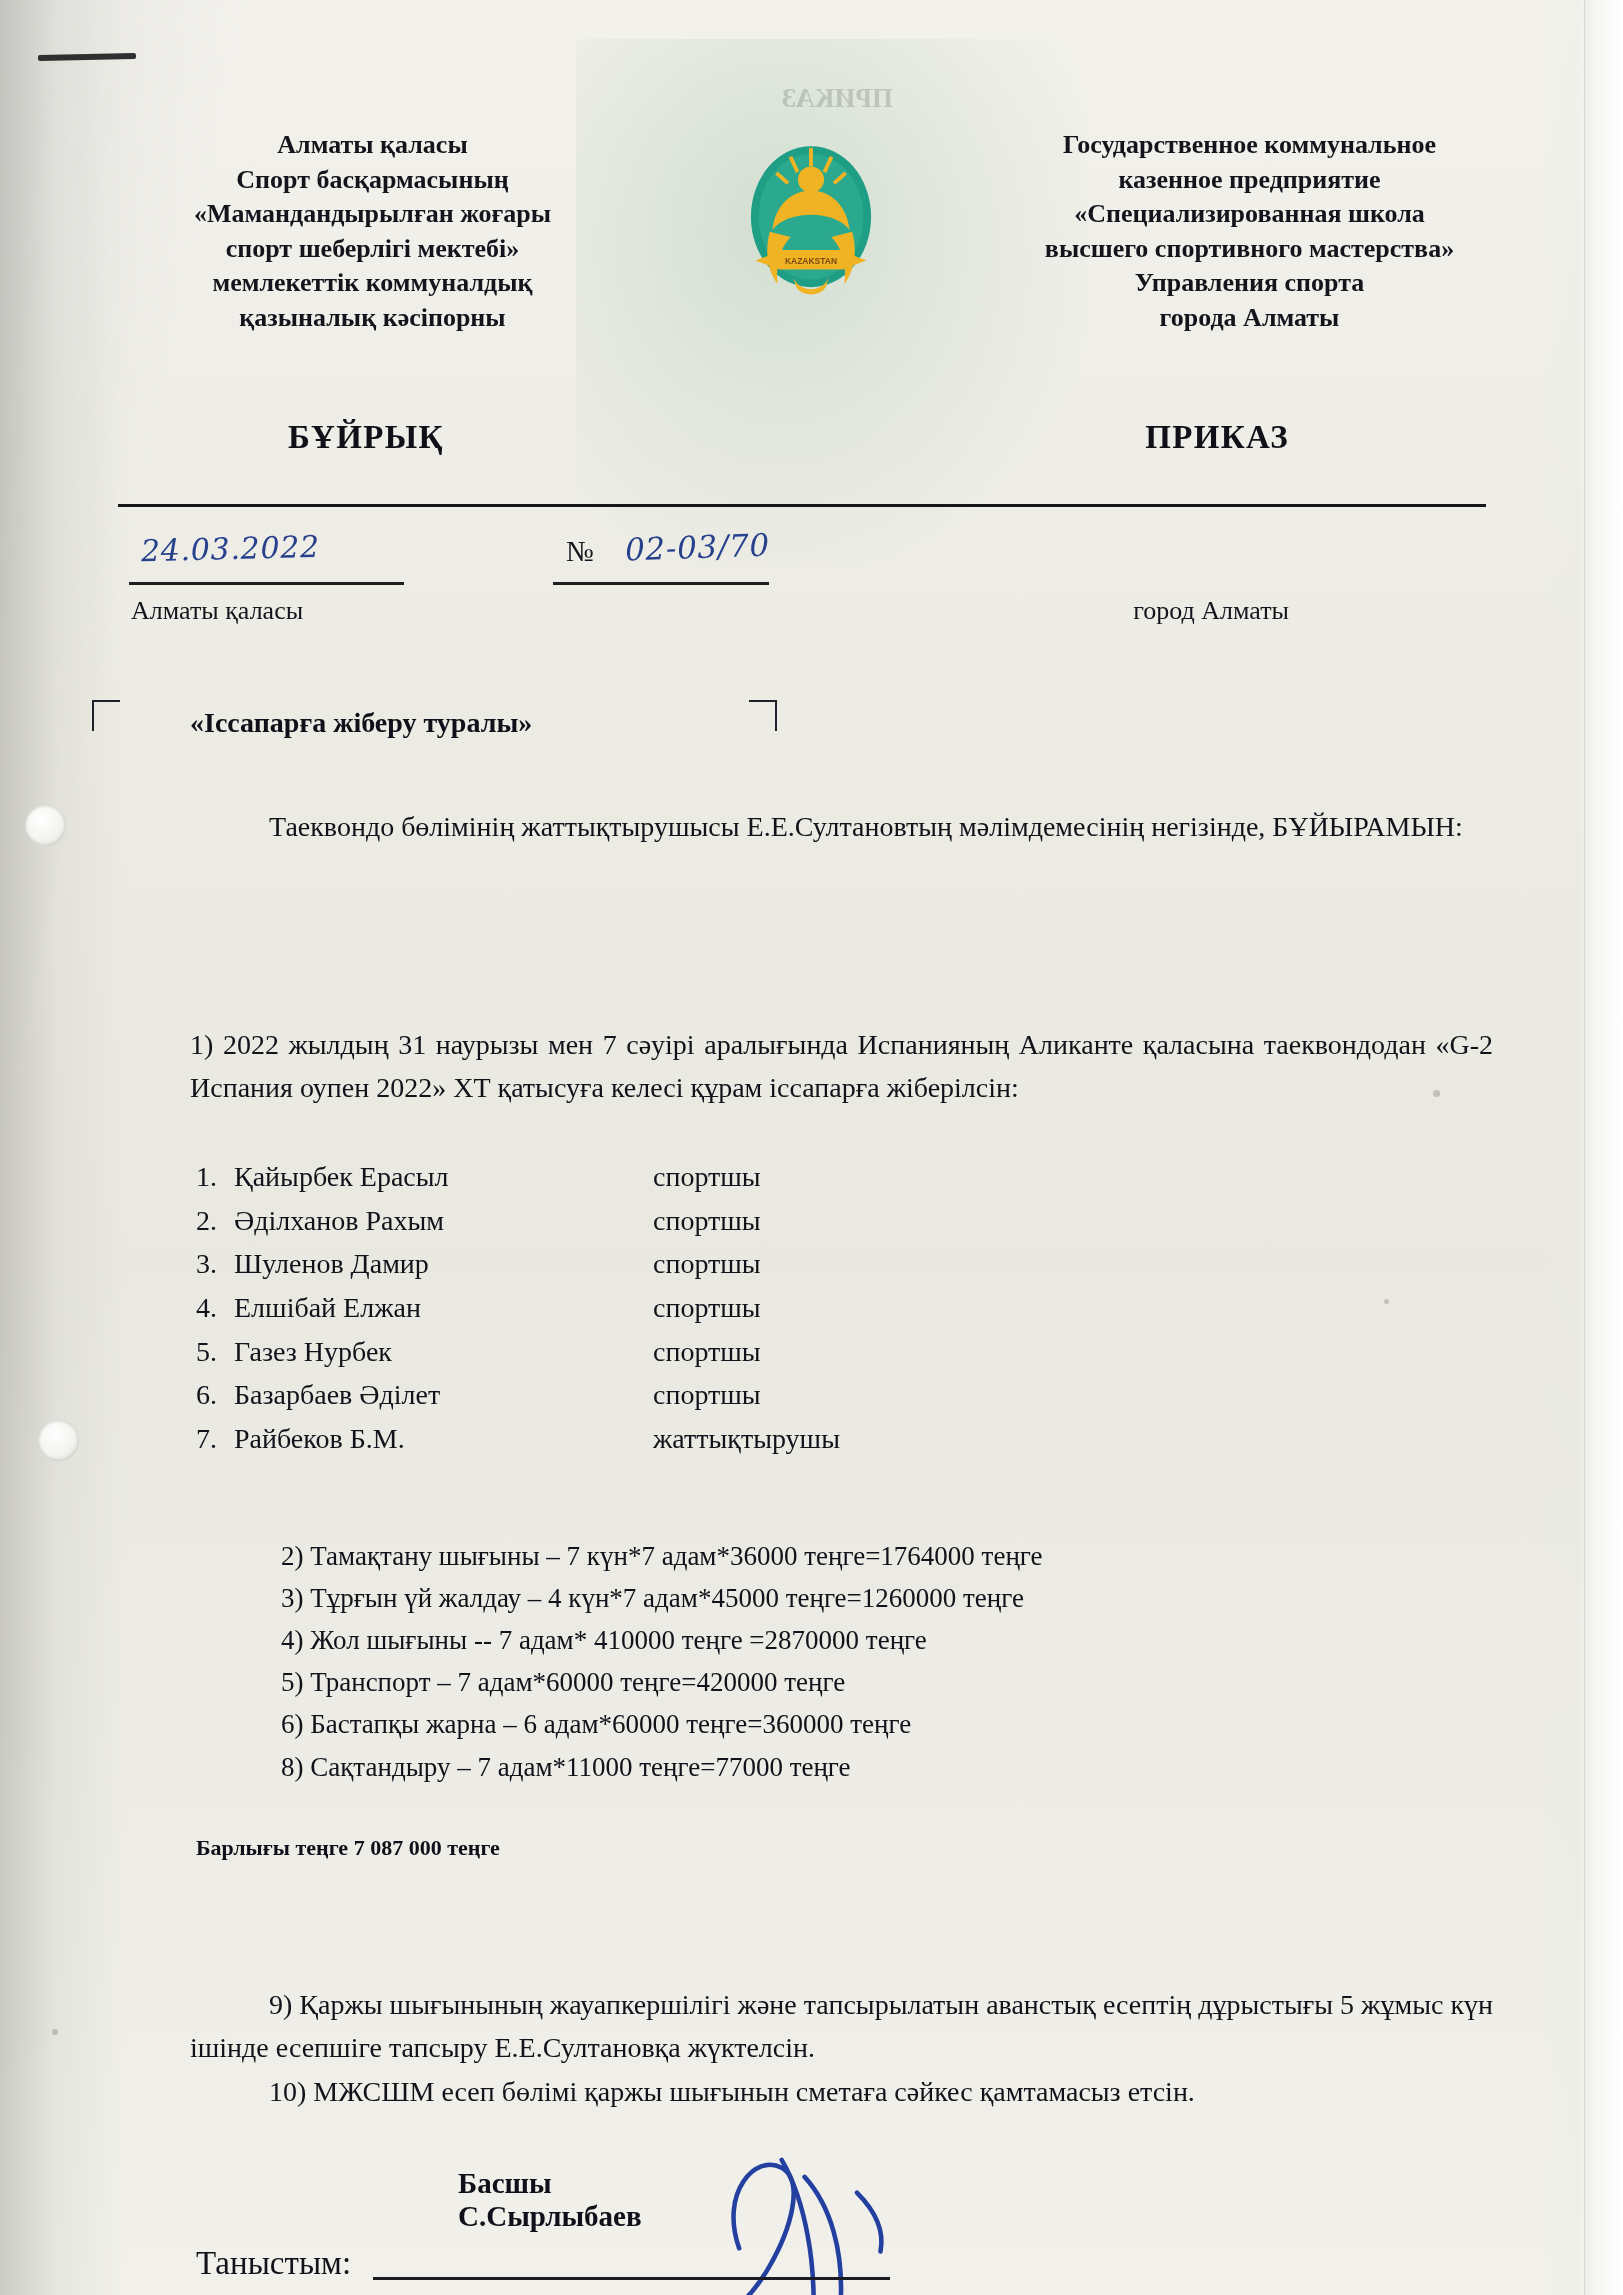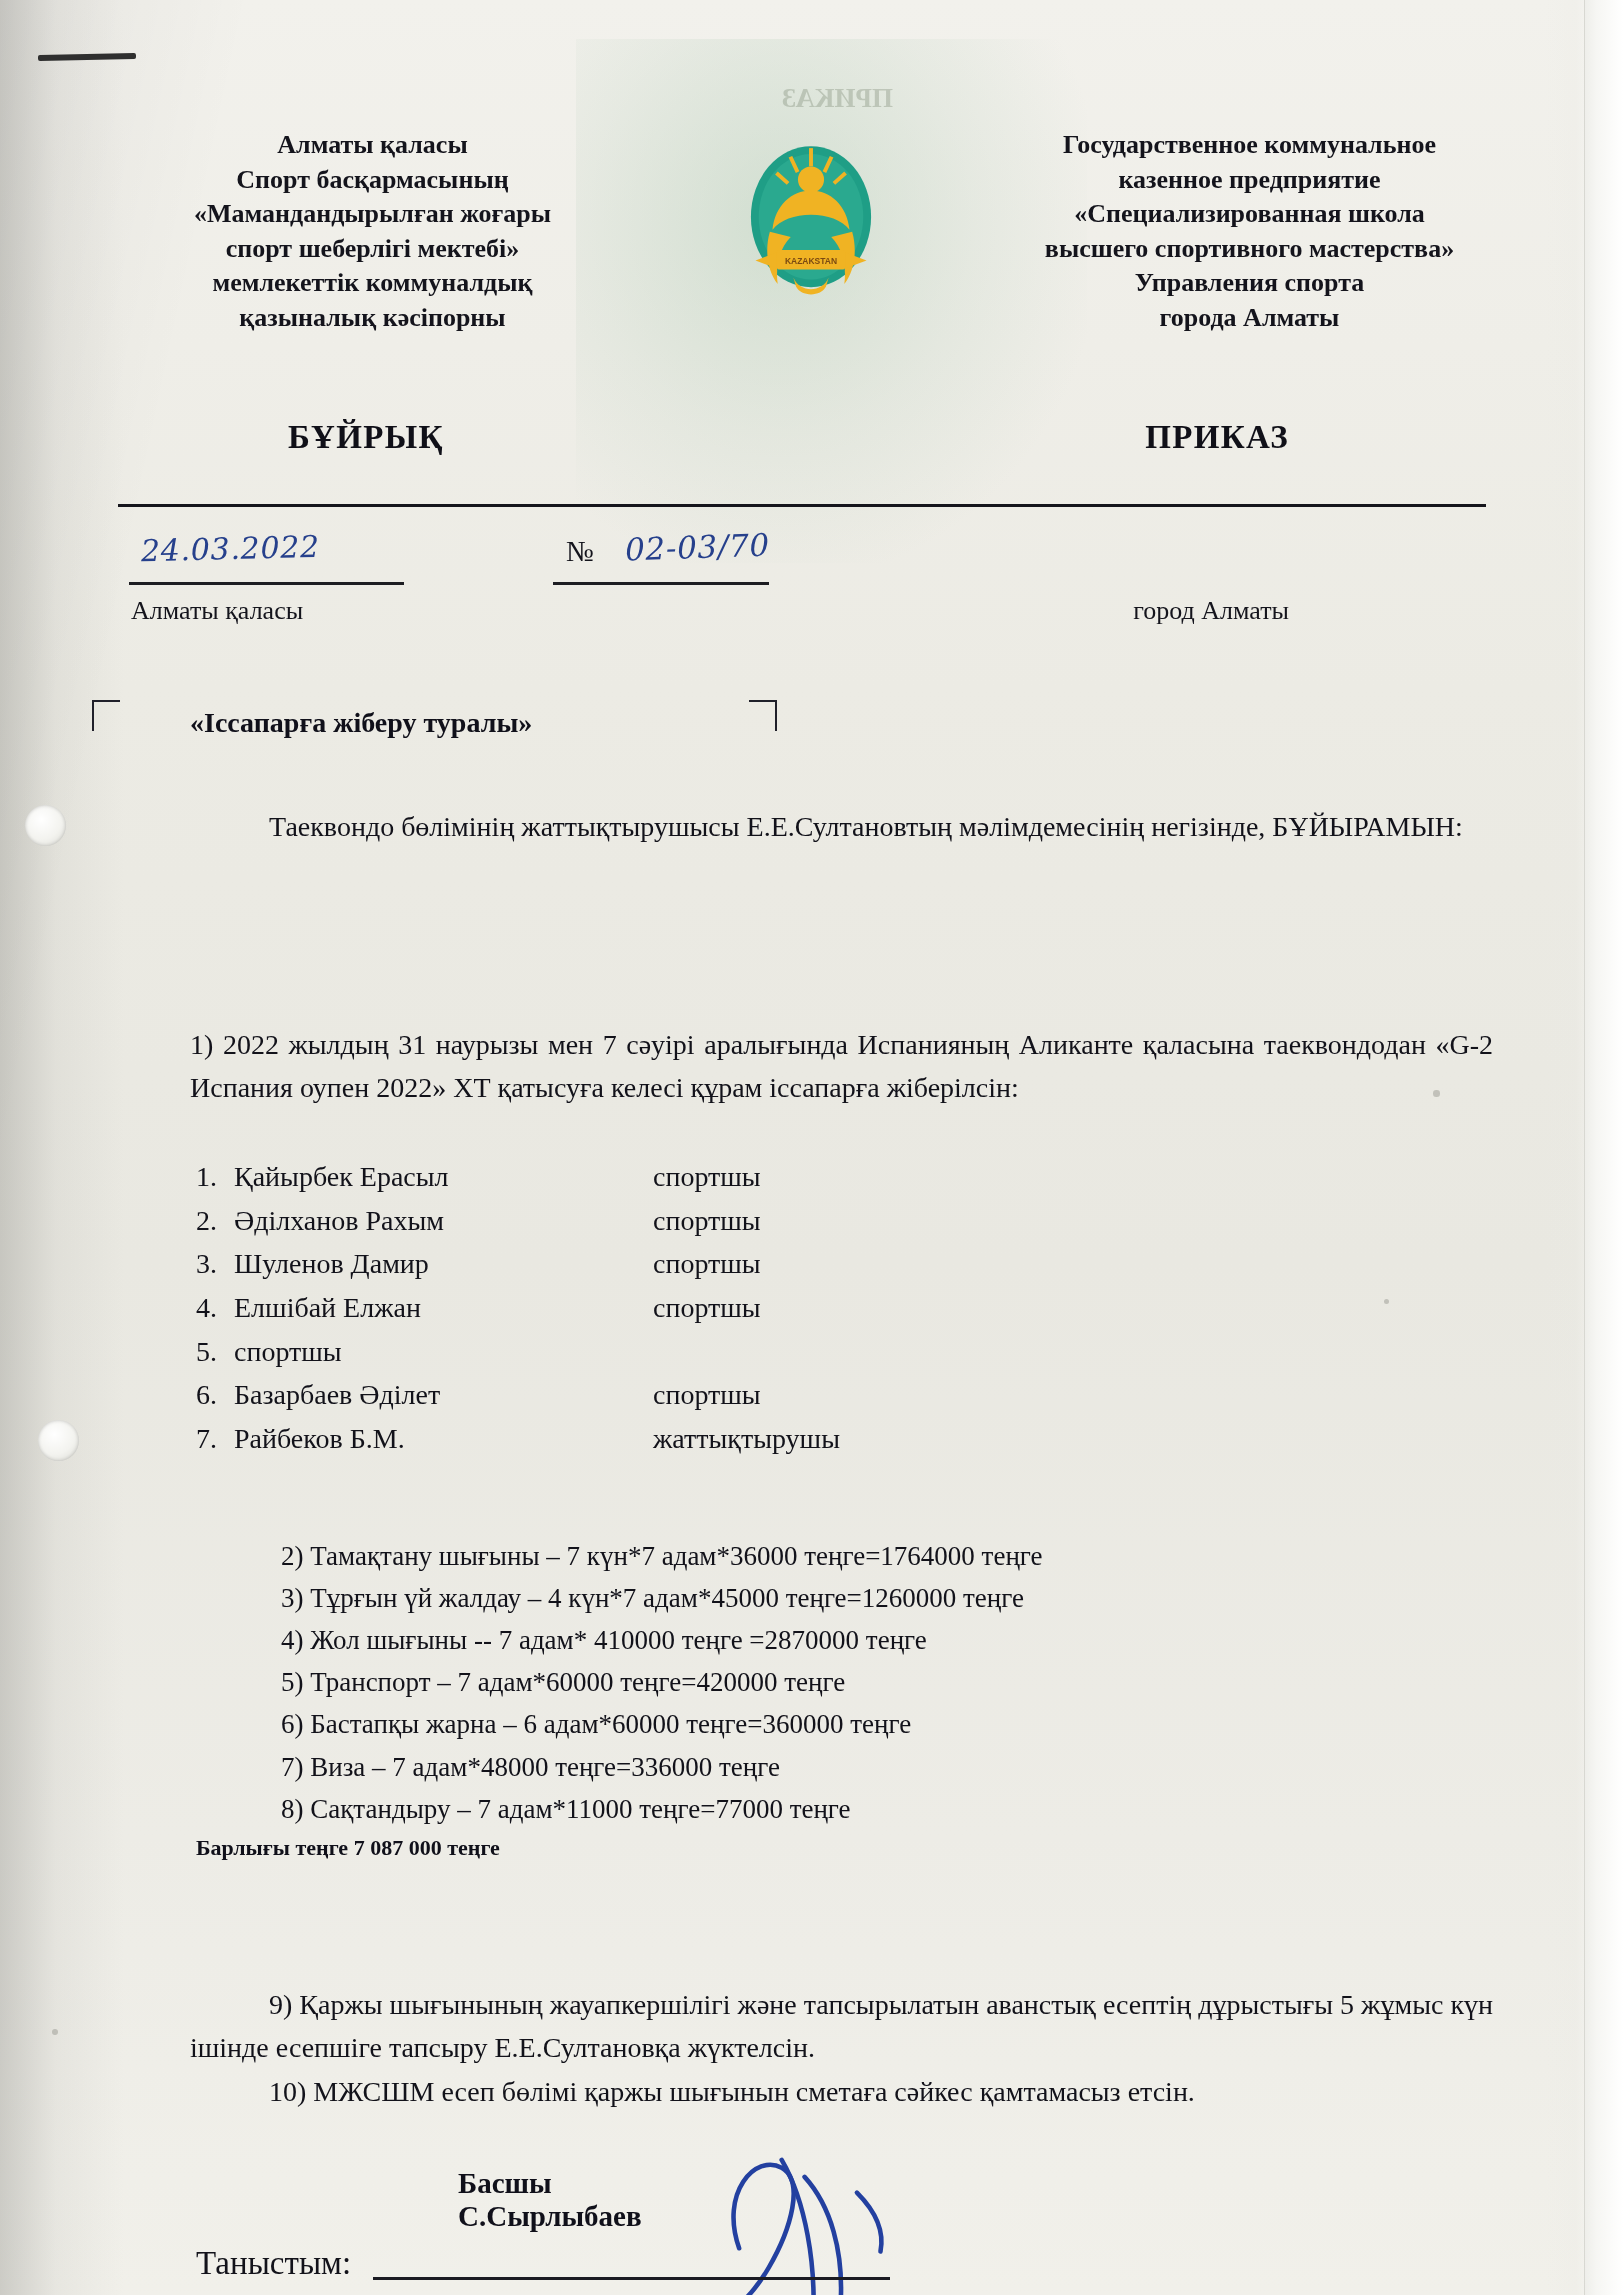--- a/index.html
+++ b/index.html
@@ -340,41 +340,41 @@
         <span class="nm">Шуленов Дамир</span>
         <span class="role">спортшы</span>
       </div>
       <div class="name-row">
         <span class="idx">4.</span>
         <span class="nm">Елшібай Елжан</span>
         <span class="role">спортшы</span>
       </div>
       <div class="name-row">
         <span class="idx">5.</span>
+        <span class="nm">Газез Нурбек</span>
         <span class="role">спортшы</span>
       </div>
       <div class="name-row">
         <span class="idx">6.</span>
         <span class="nm">Базарбаев Әділет</span>
         <span class="role">спортшы</span>
       </div>
       <div class="name-row">
         <span class="idx">7.</span>
         <span class="nm">Райбеков Б.М.</span>
         <span class="role">жаттықтырушы</span>
       </div>
     </div>
 
     <div class="costs">
       <div>2) Тамақтану шығыны – 7 күн*7 адам*36000 теңге=1764000 теңге</div>
       <div>3) Тұрғын үй жалдау – 4 күн*7 адам*45000 теңге=1260000 теңге</div>
       <div>4) Жол шығыны -- 7 адам* 410000 теңге =2870000 теңге</div>
       <div>5) Транспорт – 7 адам*60000 теңге=420000 теңге</div>
       <div>6) Бастапқы жарна – 6 адам*60000 теңге=360000 теңге</div>
-      <div>7) Виза – 7 адам*48000 теңге=336000 теңге</div>
       <div>8) Сақтандыру – 7 адам*11000 теңге=77000 теңге</div>
     </div>
 
     <div class="total">Барлығы  теңге 7 087 000 теңге</div>
 
     <div class="tail">
       <p class="ind">9) Қаржы шығынының жауапкершілігі және тапсырылатын аванстық есептің дұрыстығы 5 жұмыс күн ішінде есепшіге тапсыру Е.Е.Султановқа жүктелсін.</p>
       <p class="ind">10)  МЖСШМ есеп бөлімі қаржы шығынын сметаға сәйкес қамтамасыз етсін.</p>
     </div>
 

